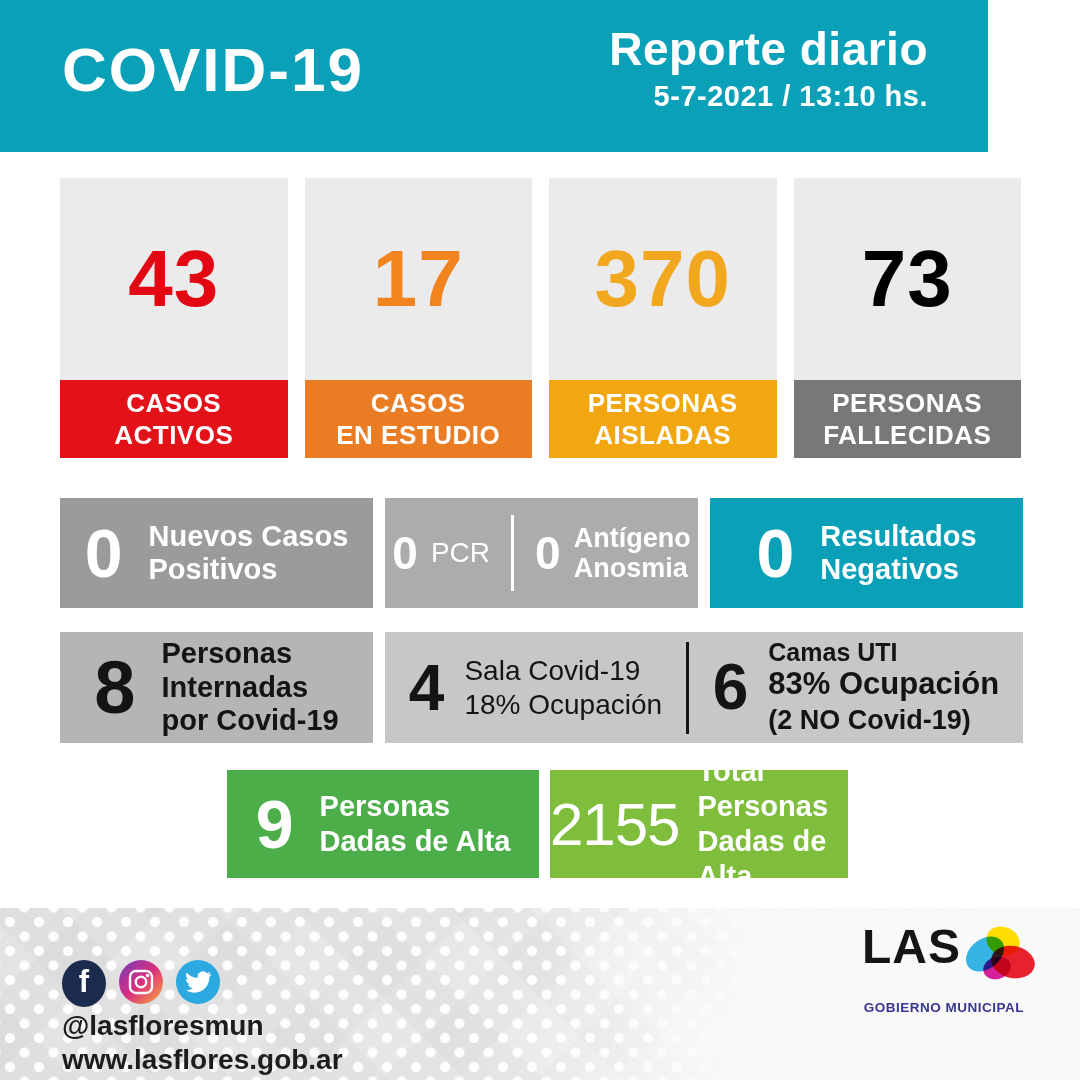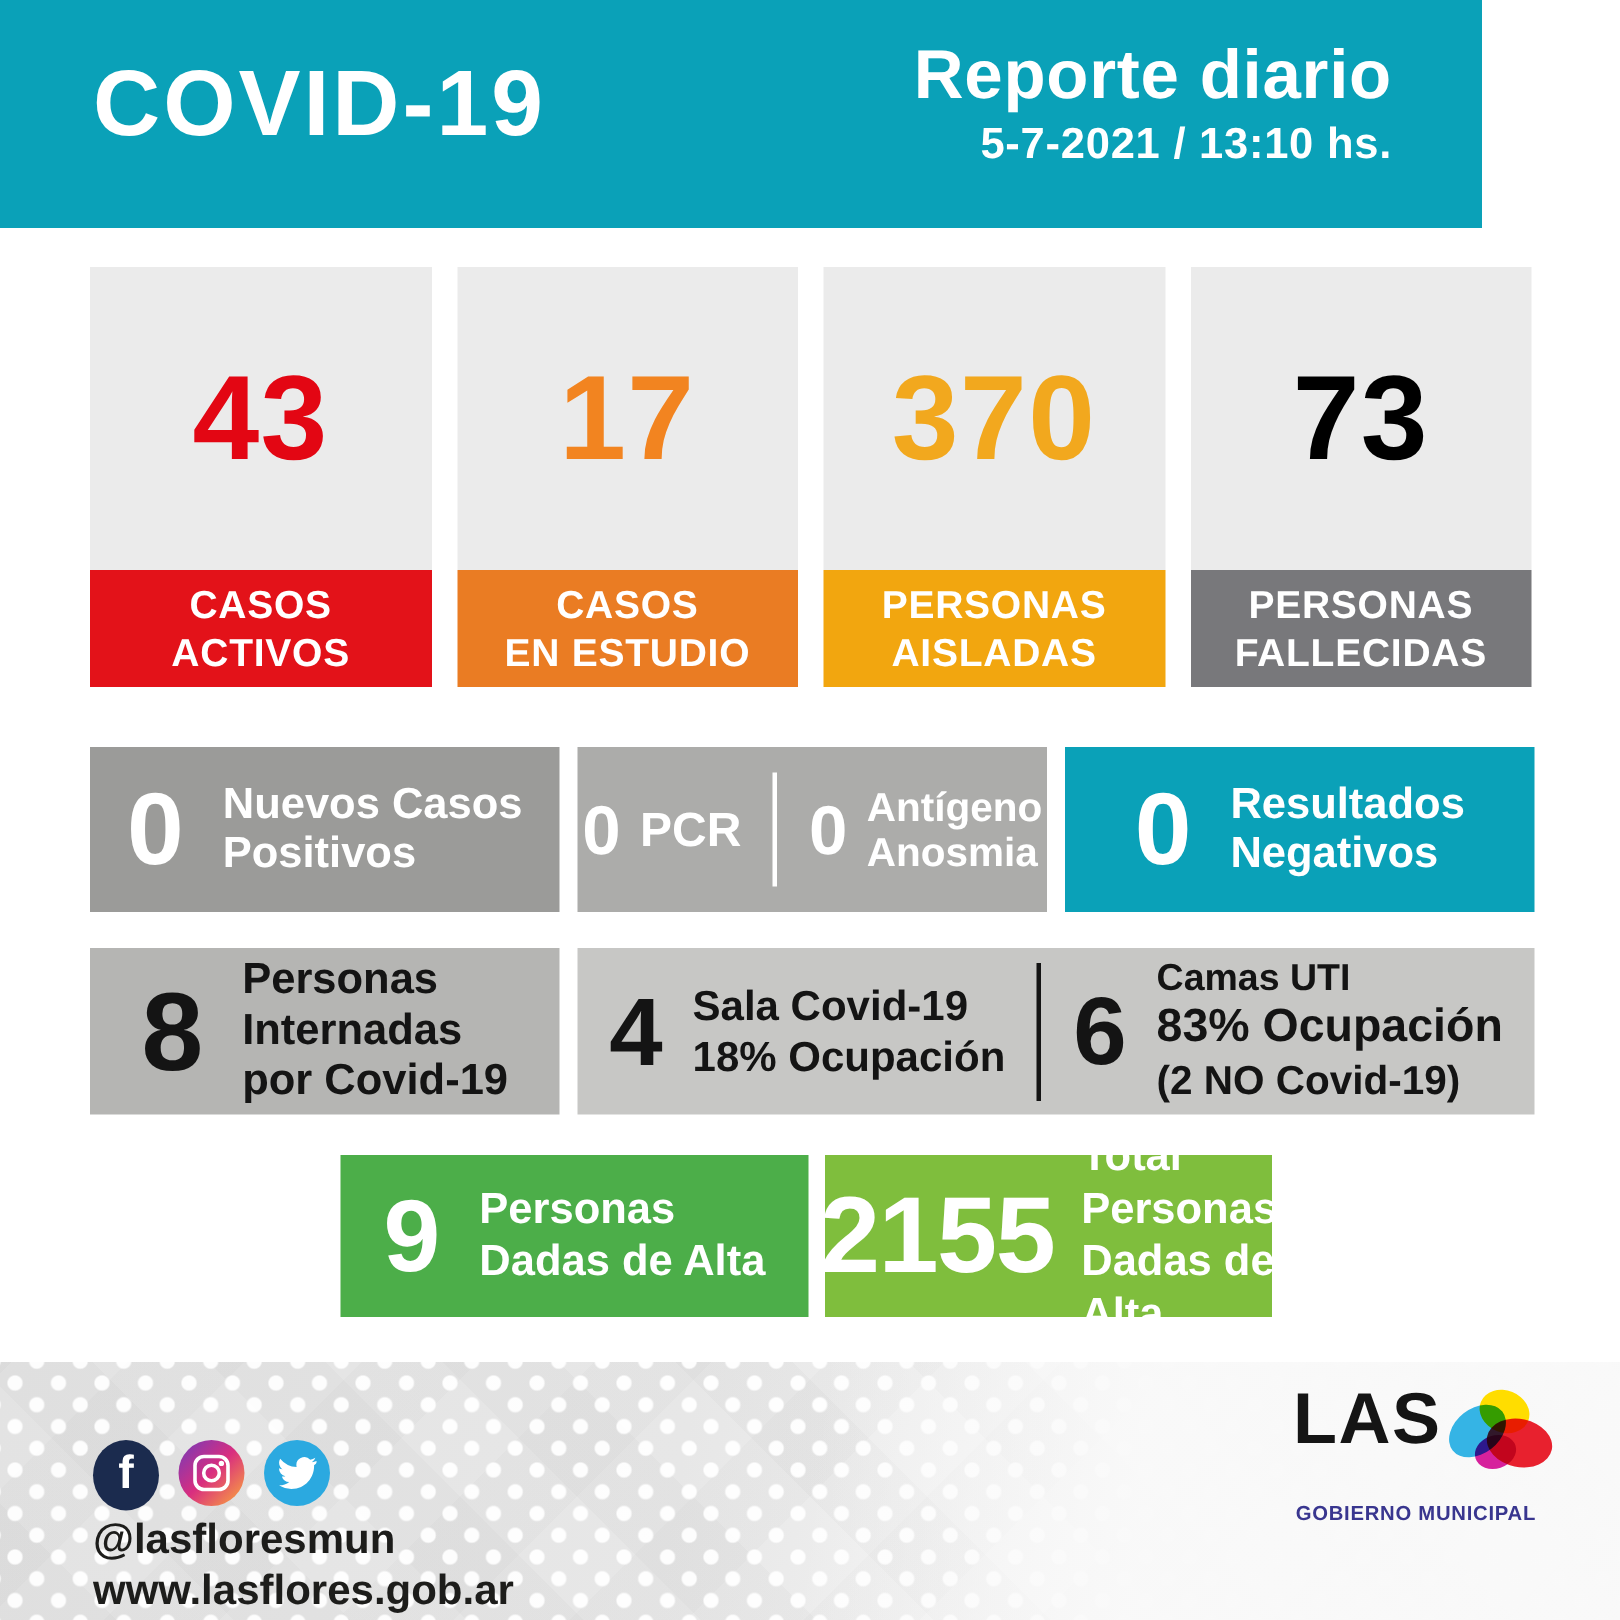--- a/index.html
+++ b/index.html
@@ -34,45 +34,45 @@
   .row2{position:absolute;left:60px;top:498px;width:963px;height:110px;
         display:grid;grid-template-columns:313px 313px 313px;gap:12px}
   .gbox{display:flex;align-items:center;justify-content:center}
   .box-np{background:#9B9B99;color:#fff;gap:26px}
   .box-pcr{background:#ACACAA;color:#fff;gap:13px}
   .box-neg{background:#0AA1B8;color:#fff;gap:26px}
   .num-lg{font-size:68px;font-weight:bold}
   .num-md{font-size:46px;font-weight:bold}
   .lbl{font-size:29px;font-weight:bold;line-height:1.15;white-space:pre-line}
   .lbl-sm{font-size:27px;font-weight:bold;line-height:1.12;white-space:pre-line}
-  .pcr-lbl{font-size:32px;font-weight:bold}
+  .pcr-lbl{font-size:28px;font-weight:normal}
   .vdiv-w{width:3px;height:76px;background:#fff;margin:0 8px}
 
   
   .row3{position:absolute;left:60px;top:632px;width:963px;height:111px;
         display:grid;grid-template-columns:313px 638px;gap:12px}
   .box-int{background:#B5B5B3;color:#141414;gap:26px}
   .box-hosp{background:#C7C7C5;color:#141414;display:flex;align-items:center;justify-content:space-evenly}
   .num-8{font-size:74px;font-weight:bold}
   .num-dk{font-size:64px;font-weight:bold}
   .hosp-grp{display:flex;align-items:center;gap:20px}
   .hosp-col{display:flex;flex-direction:column}
-  .hosp-l{font-size:28px;font-weight:bold;line-height:1.18}
+  .hosp-l{font-size:28px;font-weight:normal;line-height:1.18}
   .icu-l1{font-size:25px;font-weight:bold;line-height:1.1}
   .icu-l2{font-size:31px;font-weight:bold;line-height:1.15}
   .icu-l3{font-size:27px;font-weight:bold;margin-top:3px}
   .vdiv-b{width:3px;height:92px;background:#141414}
 
   
   .box-alta{position:absolute;left:227px;top:770px;width:312px;height:108px;background:#4CAE49;
             color:#fff;display:flex;align-items:center;justify-content:center;gap:26px}
   .box-total{position:absolute;left:550px;top:770px;width:298px;height:108px;background:#7FBE3D;
              color:#fff;display:flex;align-items:center;justify-content:center;gap:18px}
   .num-9{font-size:68px;font-weight:bold}
-  .num-2155{font-size:72px;font-weight:bold;letter-spacing:-1px}
+  .num-2155{font-size:60px;font-weight:normal;letter-spacing:-1px}
   .g-lbl{font-size:29px;font-weight:bold;line-height:1.2;white-space:pre-line}
 
   
   .footer{position:absolute;left:0;top:908px;width:1080px;height:172px;
           background:linear-gradient(100deg,#E3E3E3 0%,#E7E7E7 42%,#F5F5F5 68%,#FBFBFB 100%)}
   .f-diamonds{position:absolute;inset:0;
       background:repeating-linear-gradient(45deg,rgba(0,0,0,.018) 0 55px,transparent 55px 110px),
                  repeating-linear-gradient(-45deg,rgba(0,0,0,.015) 0 55px,transparent 55px 110px)}
   .f-dots{position:absolute;inset:0;
       background-image:

